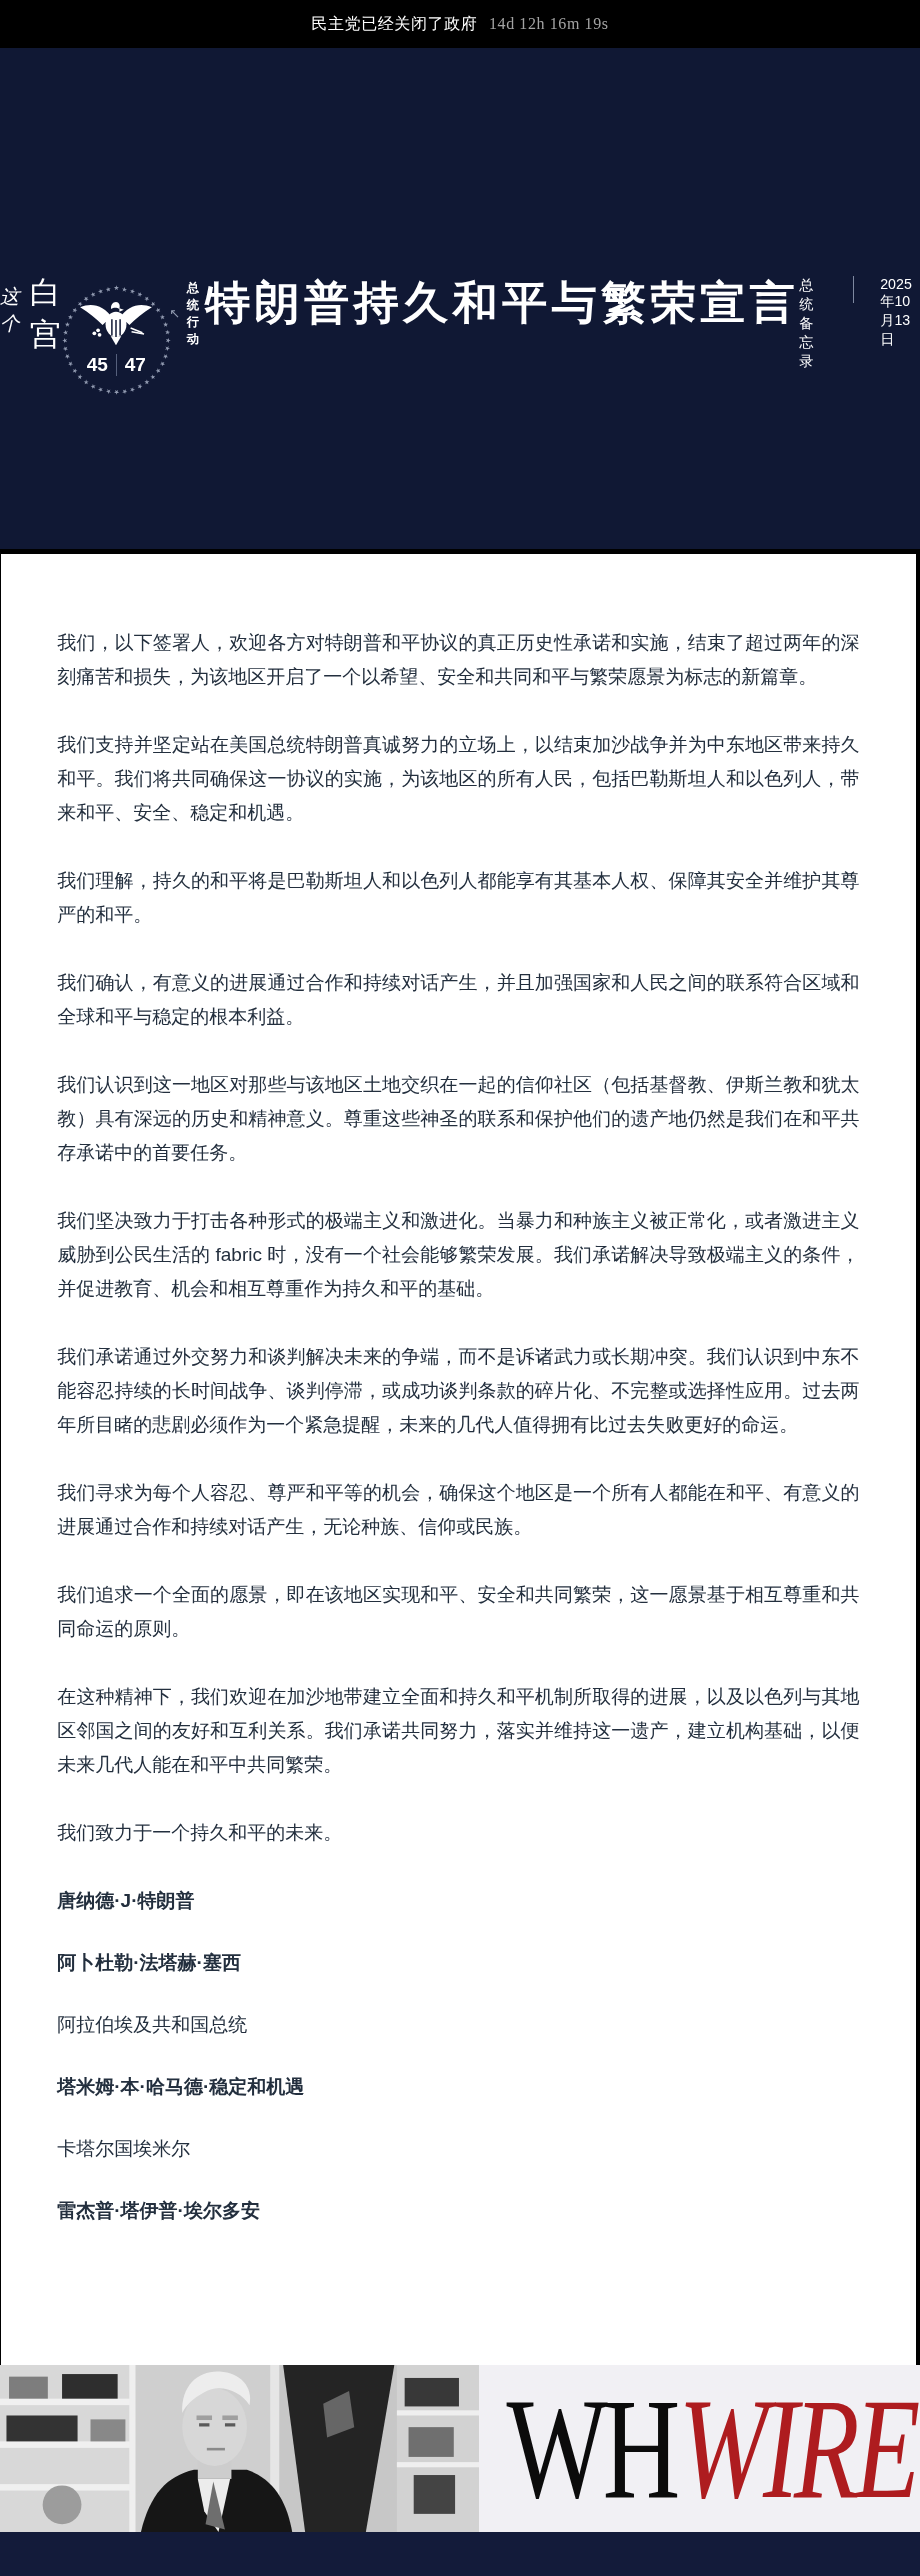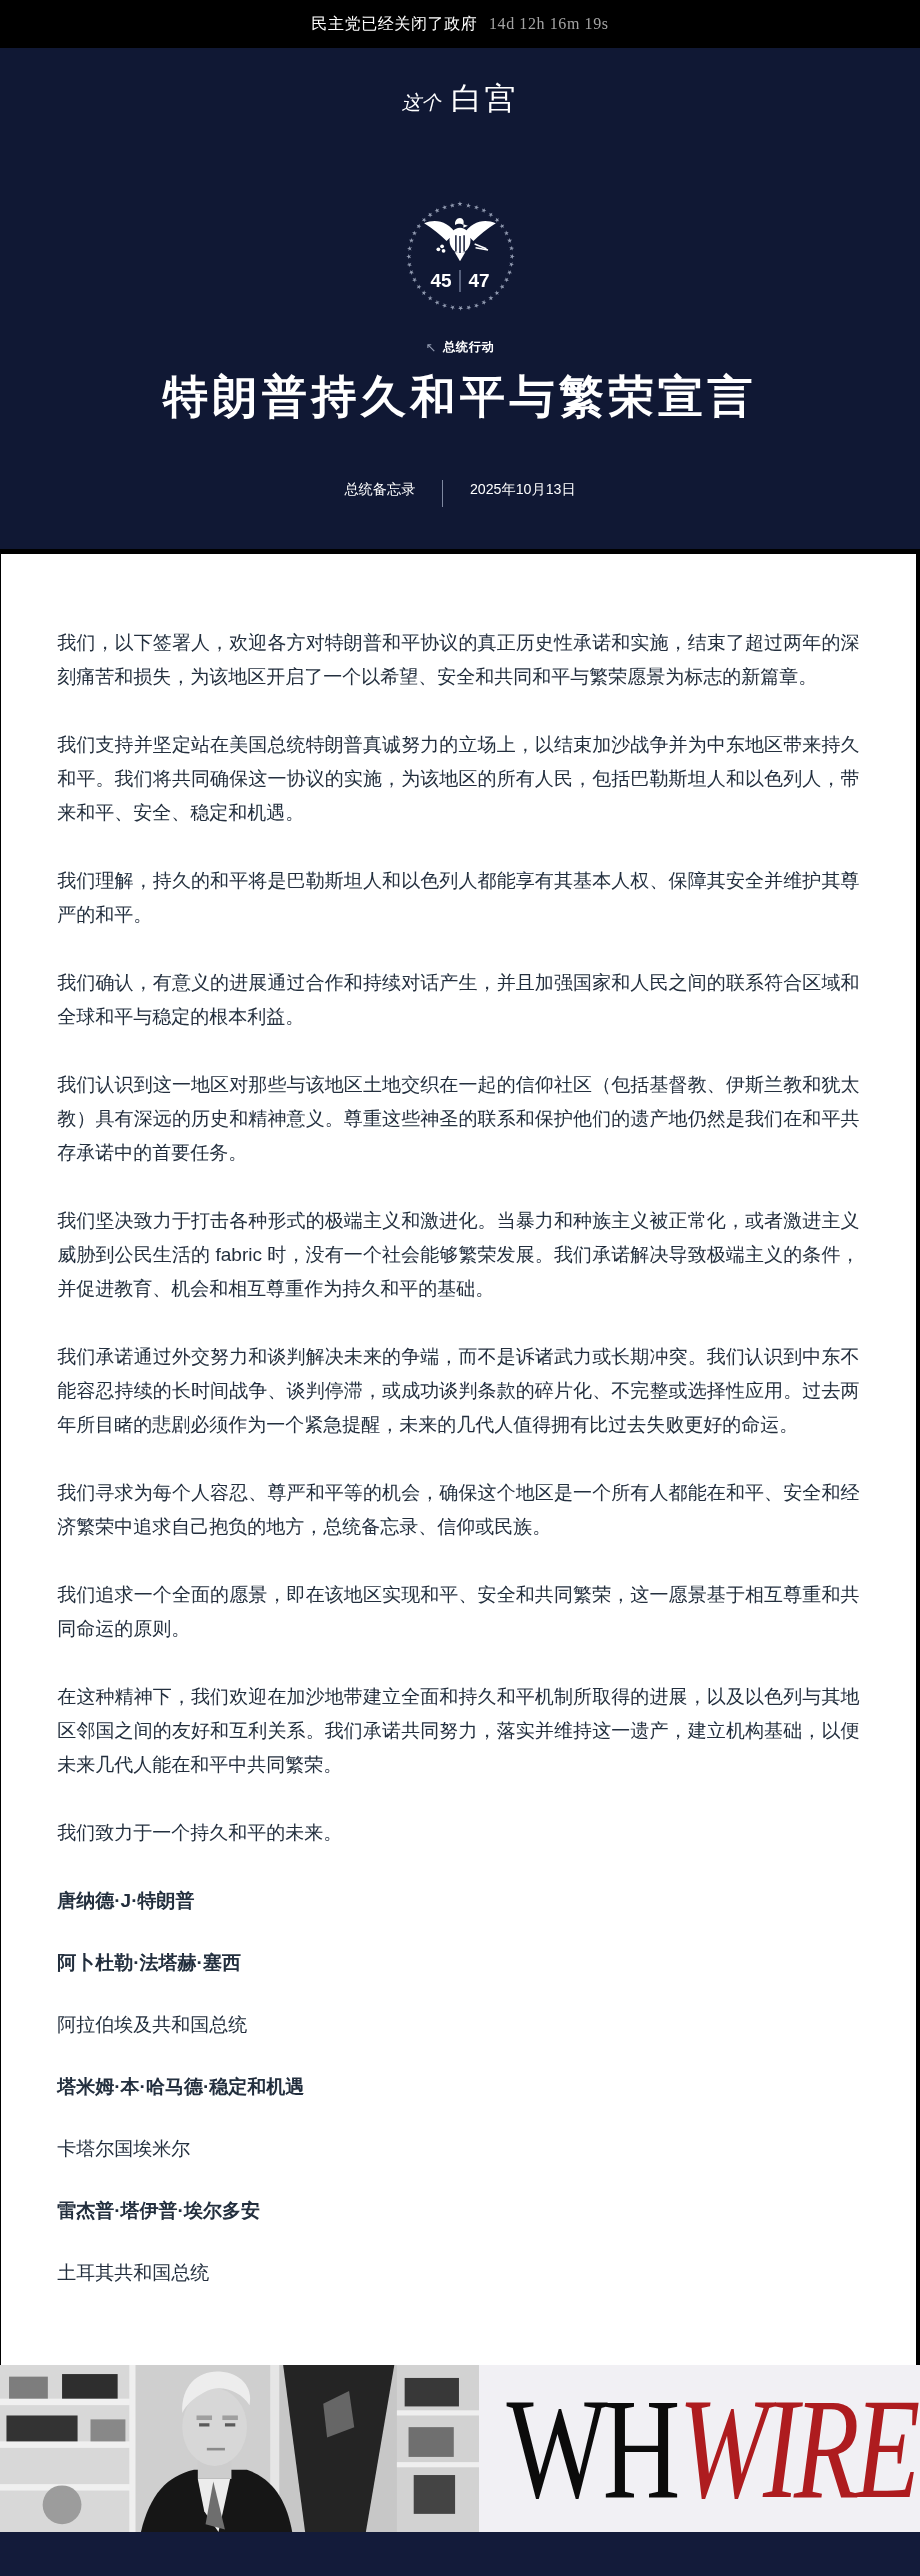--- a/index.html
+++ b/index.html
@@ -10,21 +10,21 @@
   *{margin:0;padding:0;box-sizing:border-box;}
   html,body{width:920px;}
   body{background:#000;font-family:"Liberation Sans","DejaVu Sans",sans-serif;}
 
   
   .banner{height:48px;background:var(--banner_black);display:flex;align-items:center;justify-content:center;gap:11.6px;cursor:pointer;}
   .banner .msg{color:#fff;font-family:"Liberation Serif","DejaVu Serif",serif;font-size:16px;letter-spacing:0.6px;}
   .banner .timer{color:#a3a3a3;font-family:"Liberation Serif","DejaVu Serif",serif;font-size:16px;letter-spacing:0.6px;}
 
   
-  .hero{height:501px;background:var(--navy);display:flex;flex-direction:column;align-items:center;overflow:hidden;}
+  .hero{height:501px;background:var(--navy);display:flex;flex-direction:row;align-items:center;overflow:hidden;}
   .logo{margin-top:30px;display:flex;align-items:baseline;gap:10.3px;color:#fff;cursor:pointer;}
   .logo .pre{font-family:"Liberation Serif","DejaVu Serif",serif;font-style:italic;font-size:19.4px;}
   .logo .main{font-family:"Liberation Serif","DejaVu Serif",serif;font-size:31px;letter-spacing:2.6px;}
 
   .seal{position:relative;width:106px;height:106px;margin-top:83px;flex:none;}
   .star-ring{position:absolute;inset:0;}
   .seal-star{position:absolute;left:50%;top:50%;width:9px;height:9px;margin:-4.5px 0 0 -4.5px;
     display:flex;align-items:center;justify-content:center;font-size:6.5px;color:var(--star_gray);}
   .eagle{position:absolute;left:50%;top:9px;transform:translateX(-50%);}
   .seal-num{position:absolute;left:0;right:0;top:67px;display:flex;align-items:center;justify-content:center;gap:7.8px;
@@ -162,32 +162,31 @@
 <div class="hr-black"></div>
 
 <div class="paper">
   <p>我们，以下签署人，欢迎各方对特朗普和平协议的真正历史性承诺和实施，结束了超过两年的深刻痛苦和损失，为该地区开启了一个以希望、安全和共同和平与繁荣愿景为标志的新篇章。</p>
   <p>我们支持并坚定站在美国总统特朗普真诚努力的立场上，以结束加沙战争并为中东地区带来持久和平。我们将共同确保这一协议的实施，为该地区的所有人民，包括巴勒斯坦人和以色列人，带来和平、安全、稳定和机遇。</p>
   <p>我们理解，持久的和平将是巴勒斯坦人和以色列人都能享有其基本人权、保障其安全并维护其尊严的和平。</p>
   <p>我们确认，有意义的进展通过合作和持续对话产生，并且加强国家和人民之间的联系符合区域和全球和平与稳定的根本利益。</p>
   <p>我们认识到这一地区对那些与该地区土地交织在一起的信仰社区（包括基督教、伊斯兰教和犹太教）具有深远的历史和精神意义。尊重这些神圣的联系和保护他们的遗产地仍然是我们在和平共存承诺中的首要任务。</p>
   <p>我们坚决致力于打击各种形式的极端主义和激进化。当暴力和种族主义被正常化，或者激进主义威胁到公民生活的 fabric 时，没有一个社会能够繁荣发展。我们承诺解决导致极端主义的条件，并促进教育、机会和相互尊重作为持久和平的基础。</p>
   <p>我们承诺通过外交努力和谈判解决未来的争端，而不是诉诸武力或长期冲突。我们认识到中东不能容忍持续的长时间战争、谈判停滞，或成功谈判条款的碎片化、不完整或选择性应用。过去两年所目睹的悲剧必须作为一个紧急提醒，未来的几代人值得拥有比过去失败更好的命运。</p>
-  <p>我们寻求为每个人容忍、尊严和平等的机会，确保这个地区是一个所有人都能在和平、安全和经济繁荣中追求自己抱负的地方，总统备忘录、信仰或民族。</p>
+  <p>我们寻求为每个人容忍、尊严和平等的机会，确保这个地区是一个所有人都能在和平、有意义的进展通过合作和持续对话产生，无论种族、信仰或民族。</p>
   <p>我们追求一个全面的愿景，即在该地区实现和平、安全和共同繁荣，这一愿景基于相互尊重和共同命运的原则。</p>
   <p>在这种精神下，我们欢迎在加沙地带建立全面和持久和平机制所取得的进展，以及以色列与其地区邻国之间的友好和互利关系。我们承诺共同努力，落实并维持这一遗产，建立机构基础，以便未来几代人能在和平中共同繁荣。</p>
   <p>我们致力于一个持久和平的未来。</p>
 
   <p class="sig-name">唐纳德·J·特朗普</p>
   <p class="sig-name">阿卜杜勒·法塔赫·塞西</p>
   <p class="sig-title">阿拉伯埃及共和国总统</p>
   <p class="sig-name">塔米姆·本·哈马德·稳定和机遇</p>
   <p class="sig-title">卡塔尔国埃米尔</p>
   <p class="sig-name">雷杰普·塔伊普·埃尔多安</p>
-  <p class="sig-title">土耳其共和国总统</p>
 </div>
 
 <div class="wire">
   <svg class="wire-photo" viewBox="0 0 741 258" preserveAspectRatio="none">
     <rect x="0" y="0" width="741" height="258" fill="#c7c7c7"></rect>
 
     <rect x="0" y="0" width="208" height="258" fill="#d8d8d8"></rect>
     <rect x="0" y="52" width="208" height="10" fill="#f0f0f0"></rect>
     <rect x="0" y="118" width="208" height="10" fill="#f0f0f0"></rect>
     <rect x="0" y="184" width="208" height="10" fill="#f0f0f0"></rect>

